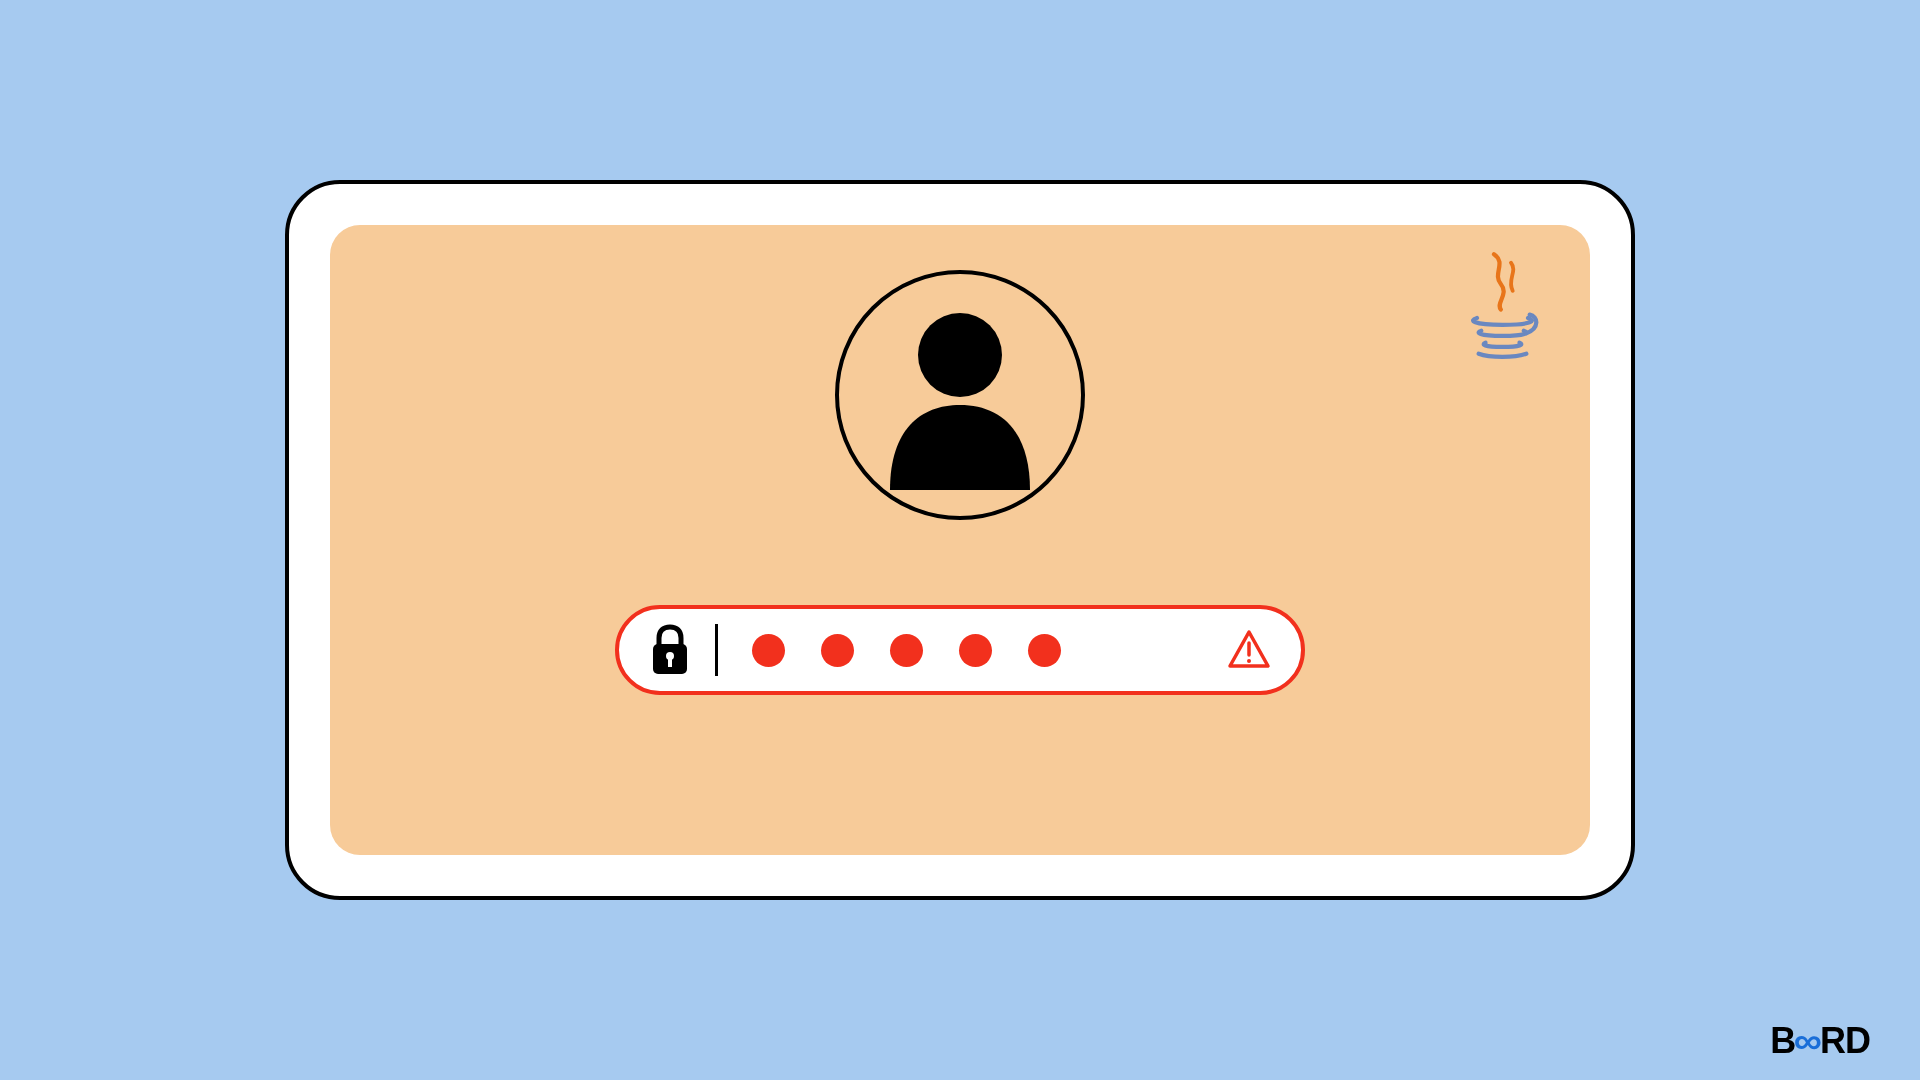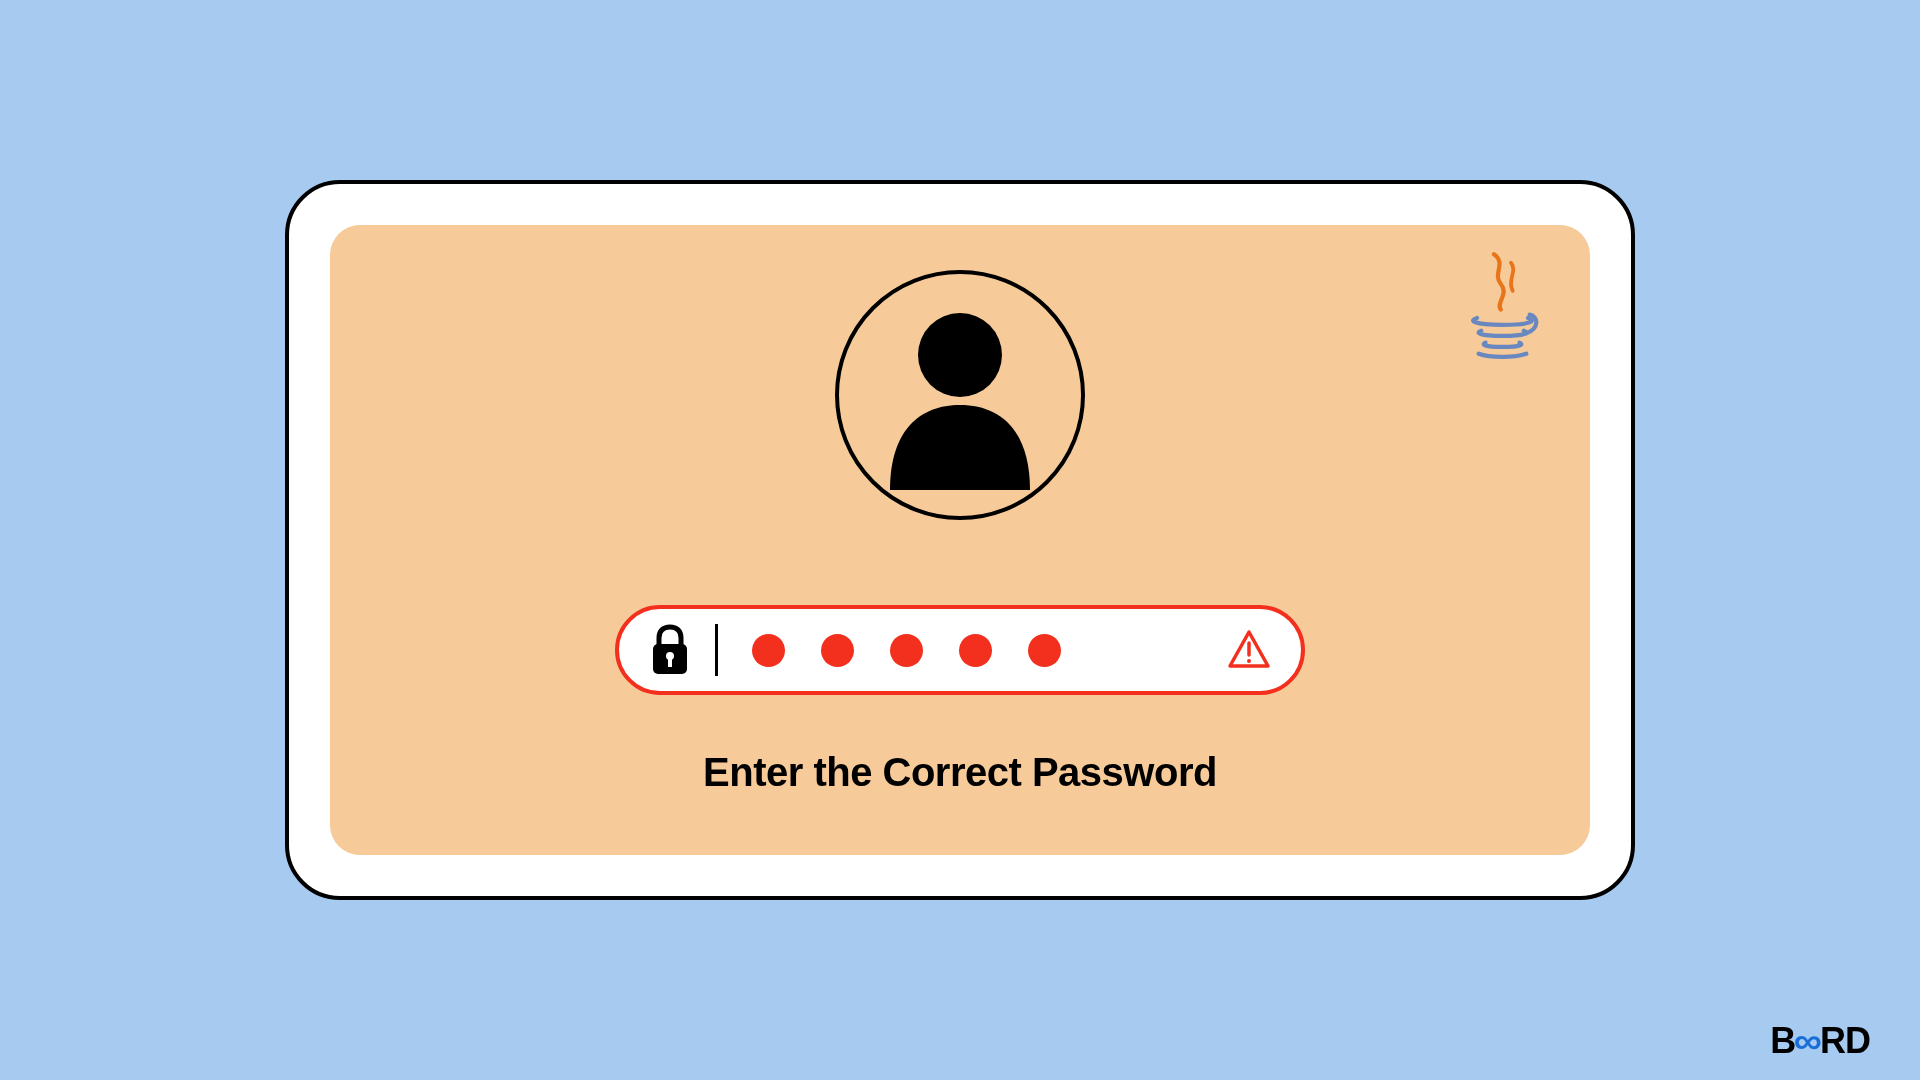--- a/index.html
+++ b/index.html
@@ -186,21 +186,20 @@
         <div class="password-dot"></div>
       </div>
 
       <svg class="warning-icon" viewBox="0 0 44 44" xmlns="http://www.w3.org/2000/svg">
         <path d="M 22 4 L 41 38 L 3 38 Z" stroke="#f2301d" stroke-width="3.5" fill="none" stroke-linejoin="round"></path>
         <line x1="22" y1="15" x2="22" y2="27" stroke="#f2301d" stroke-width="3.5" stroke-linecap="round"></line>
         <circle cx="22" cy="33" r="2" fill="#f2301d"></circle>
       </svg>
     </div>
 
-    <div class="prompt-text">Enter the Correct Password</div>
 
   </div>
 </div>
 
 <div class="brand-logo">
   <span>B</span>
     <span class="brand-infinity">∞</span>
     <span>RD</span>
 </div>
 

